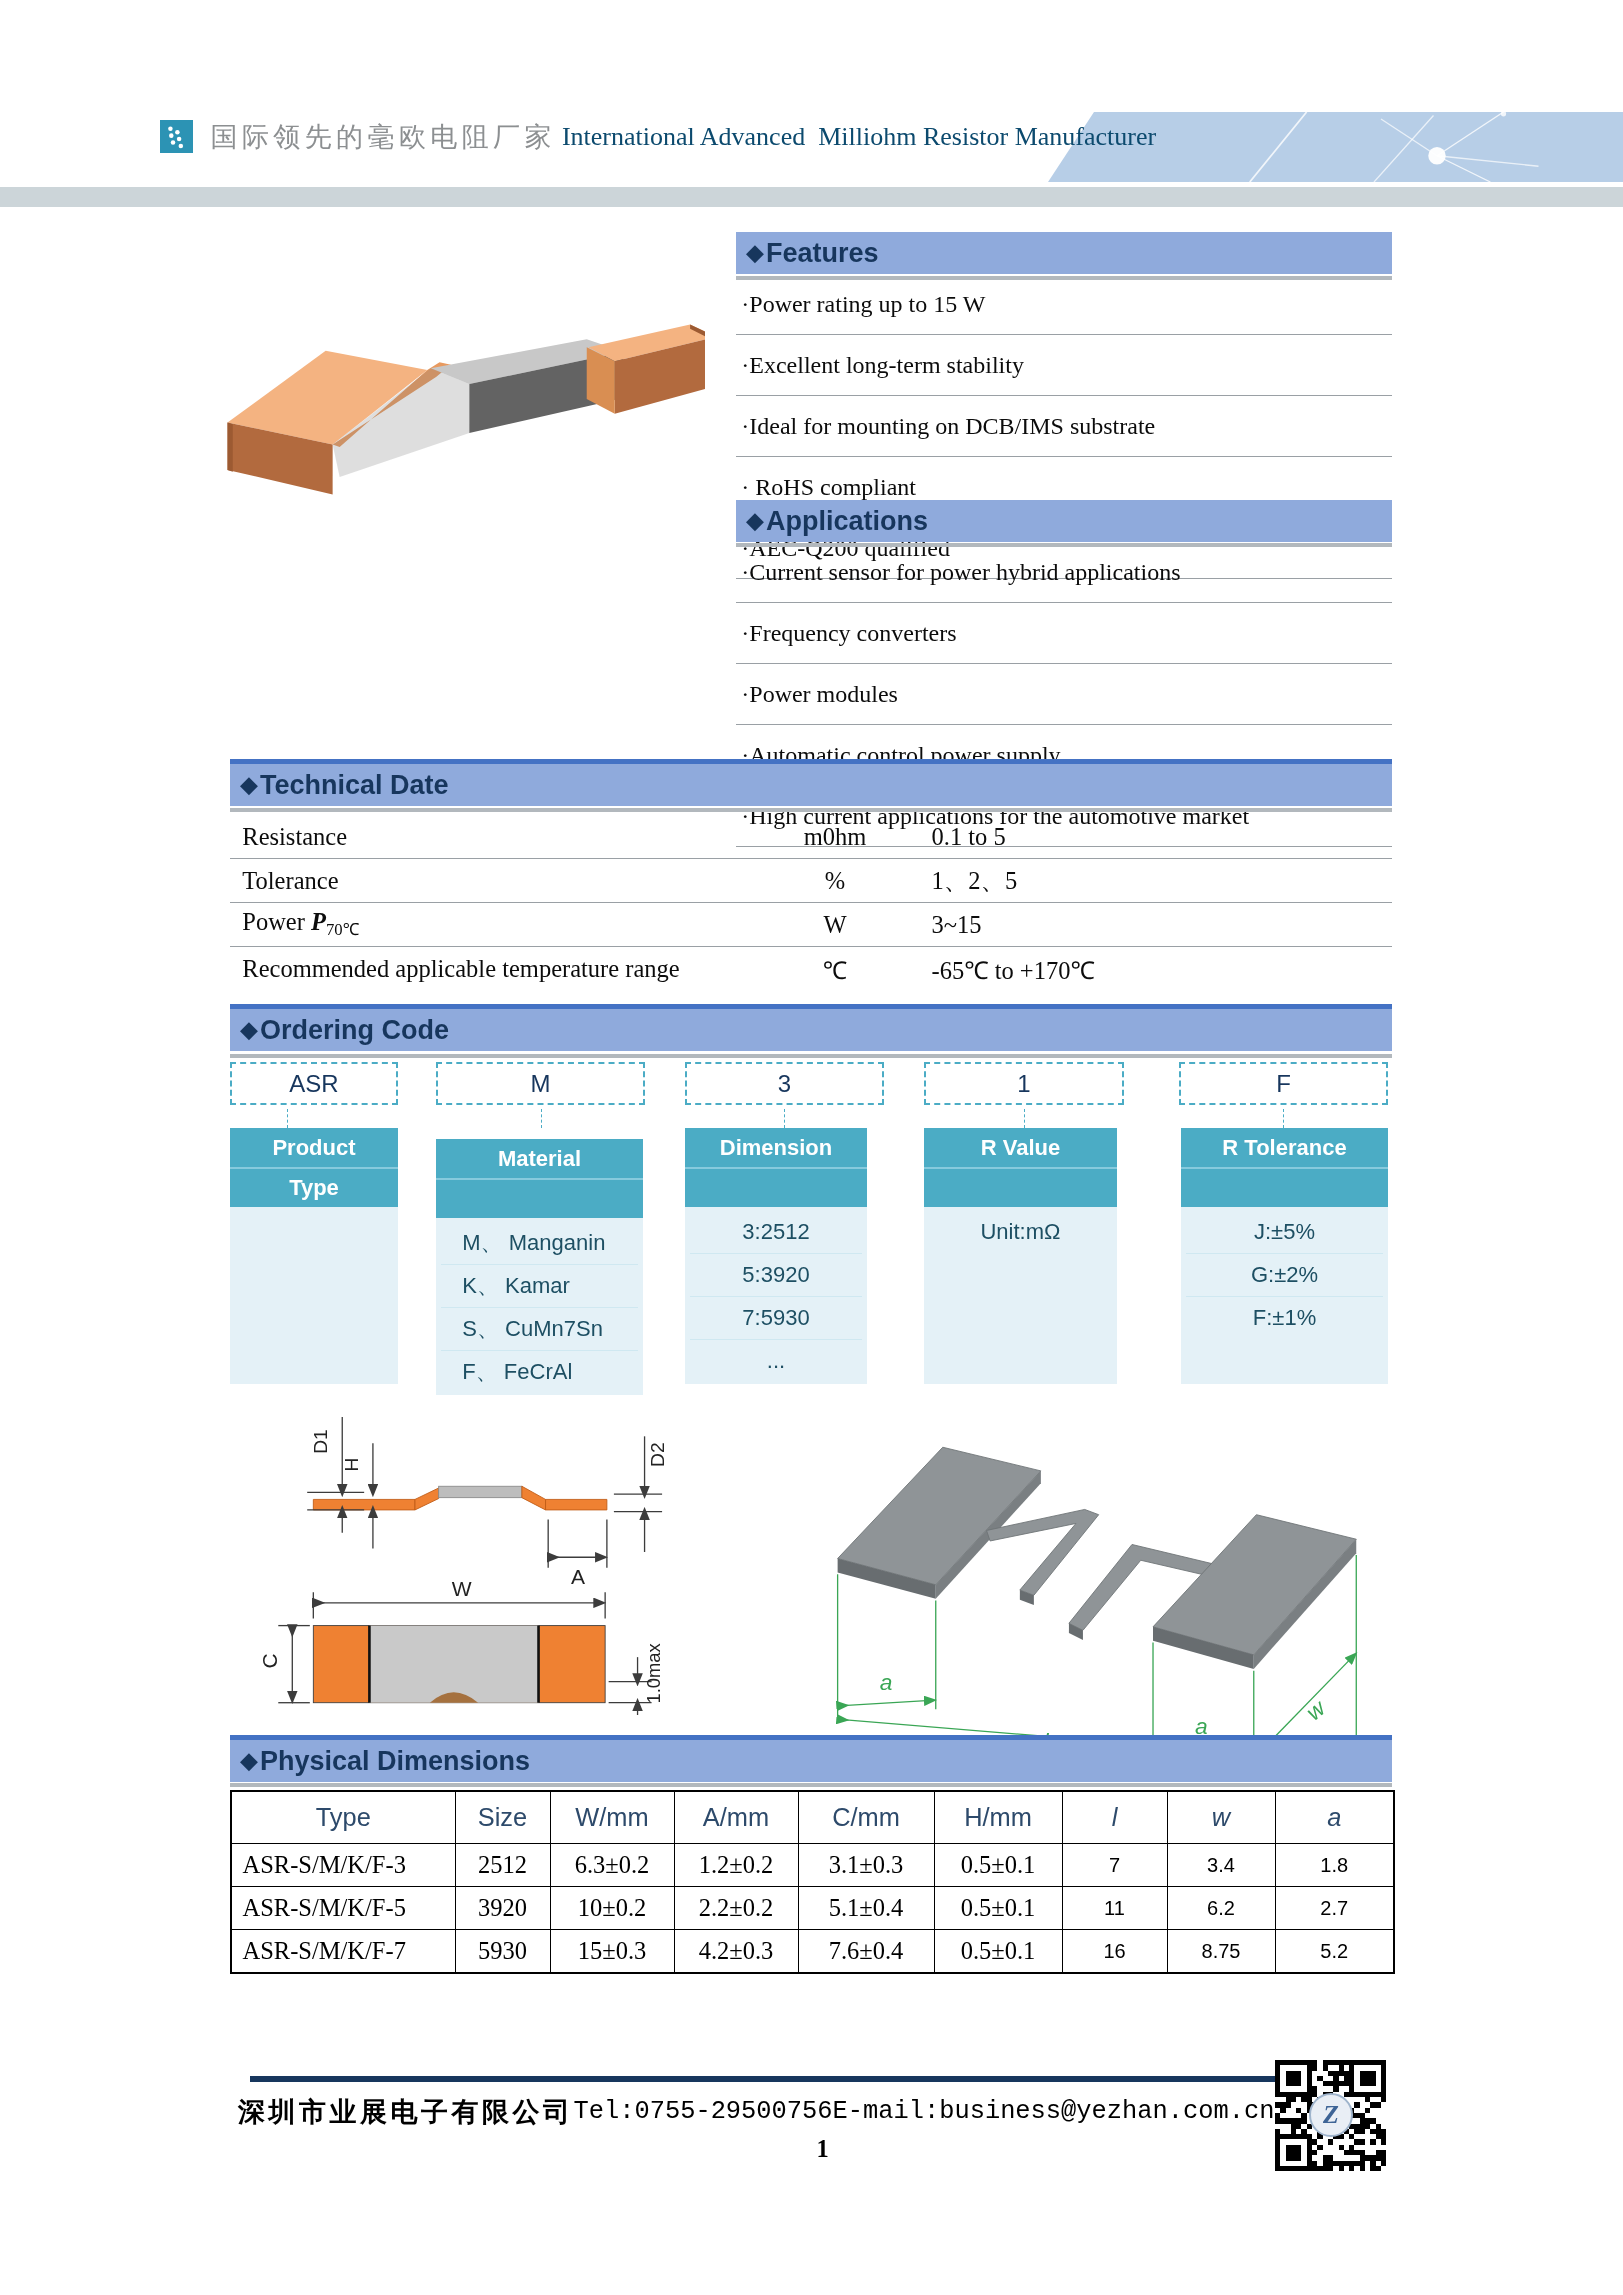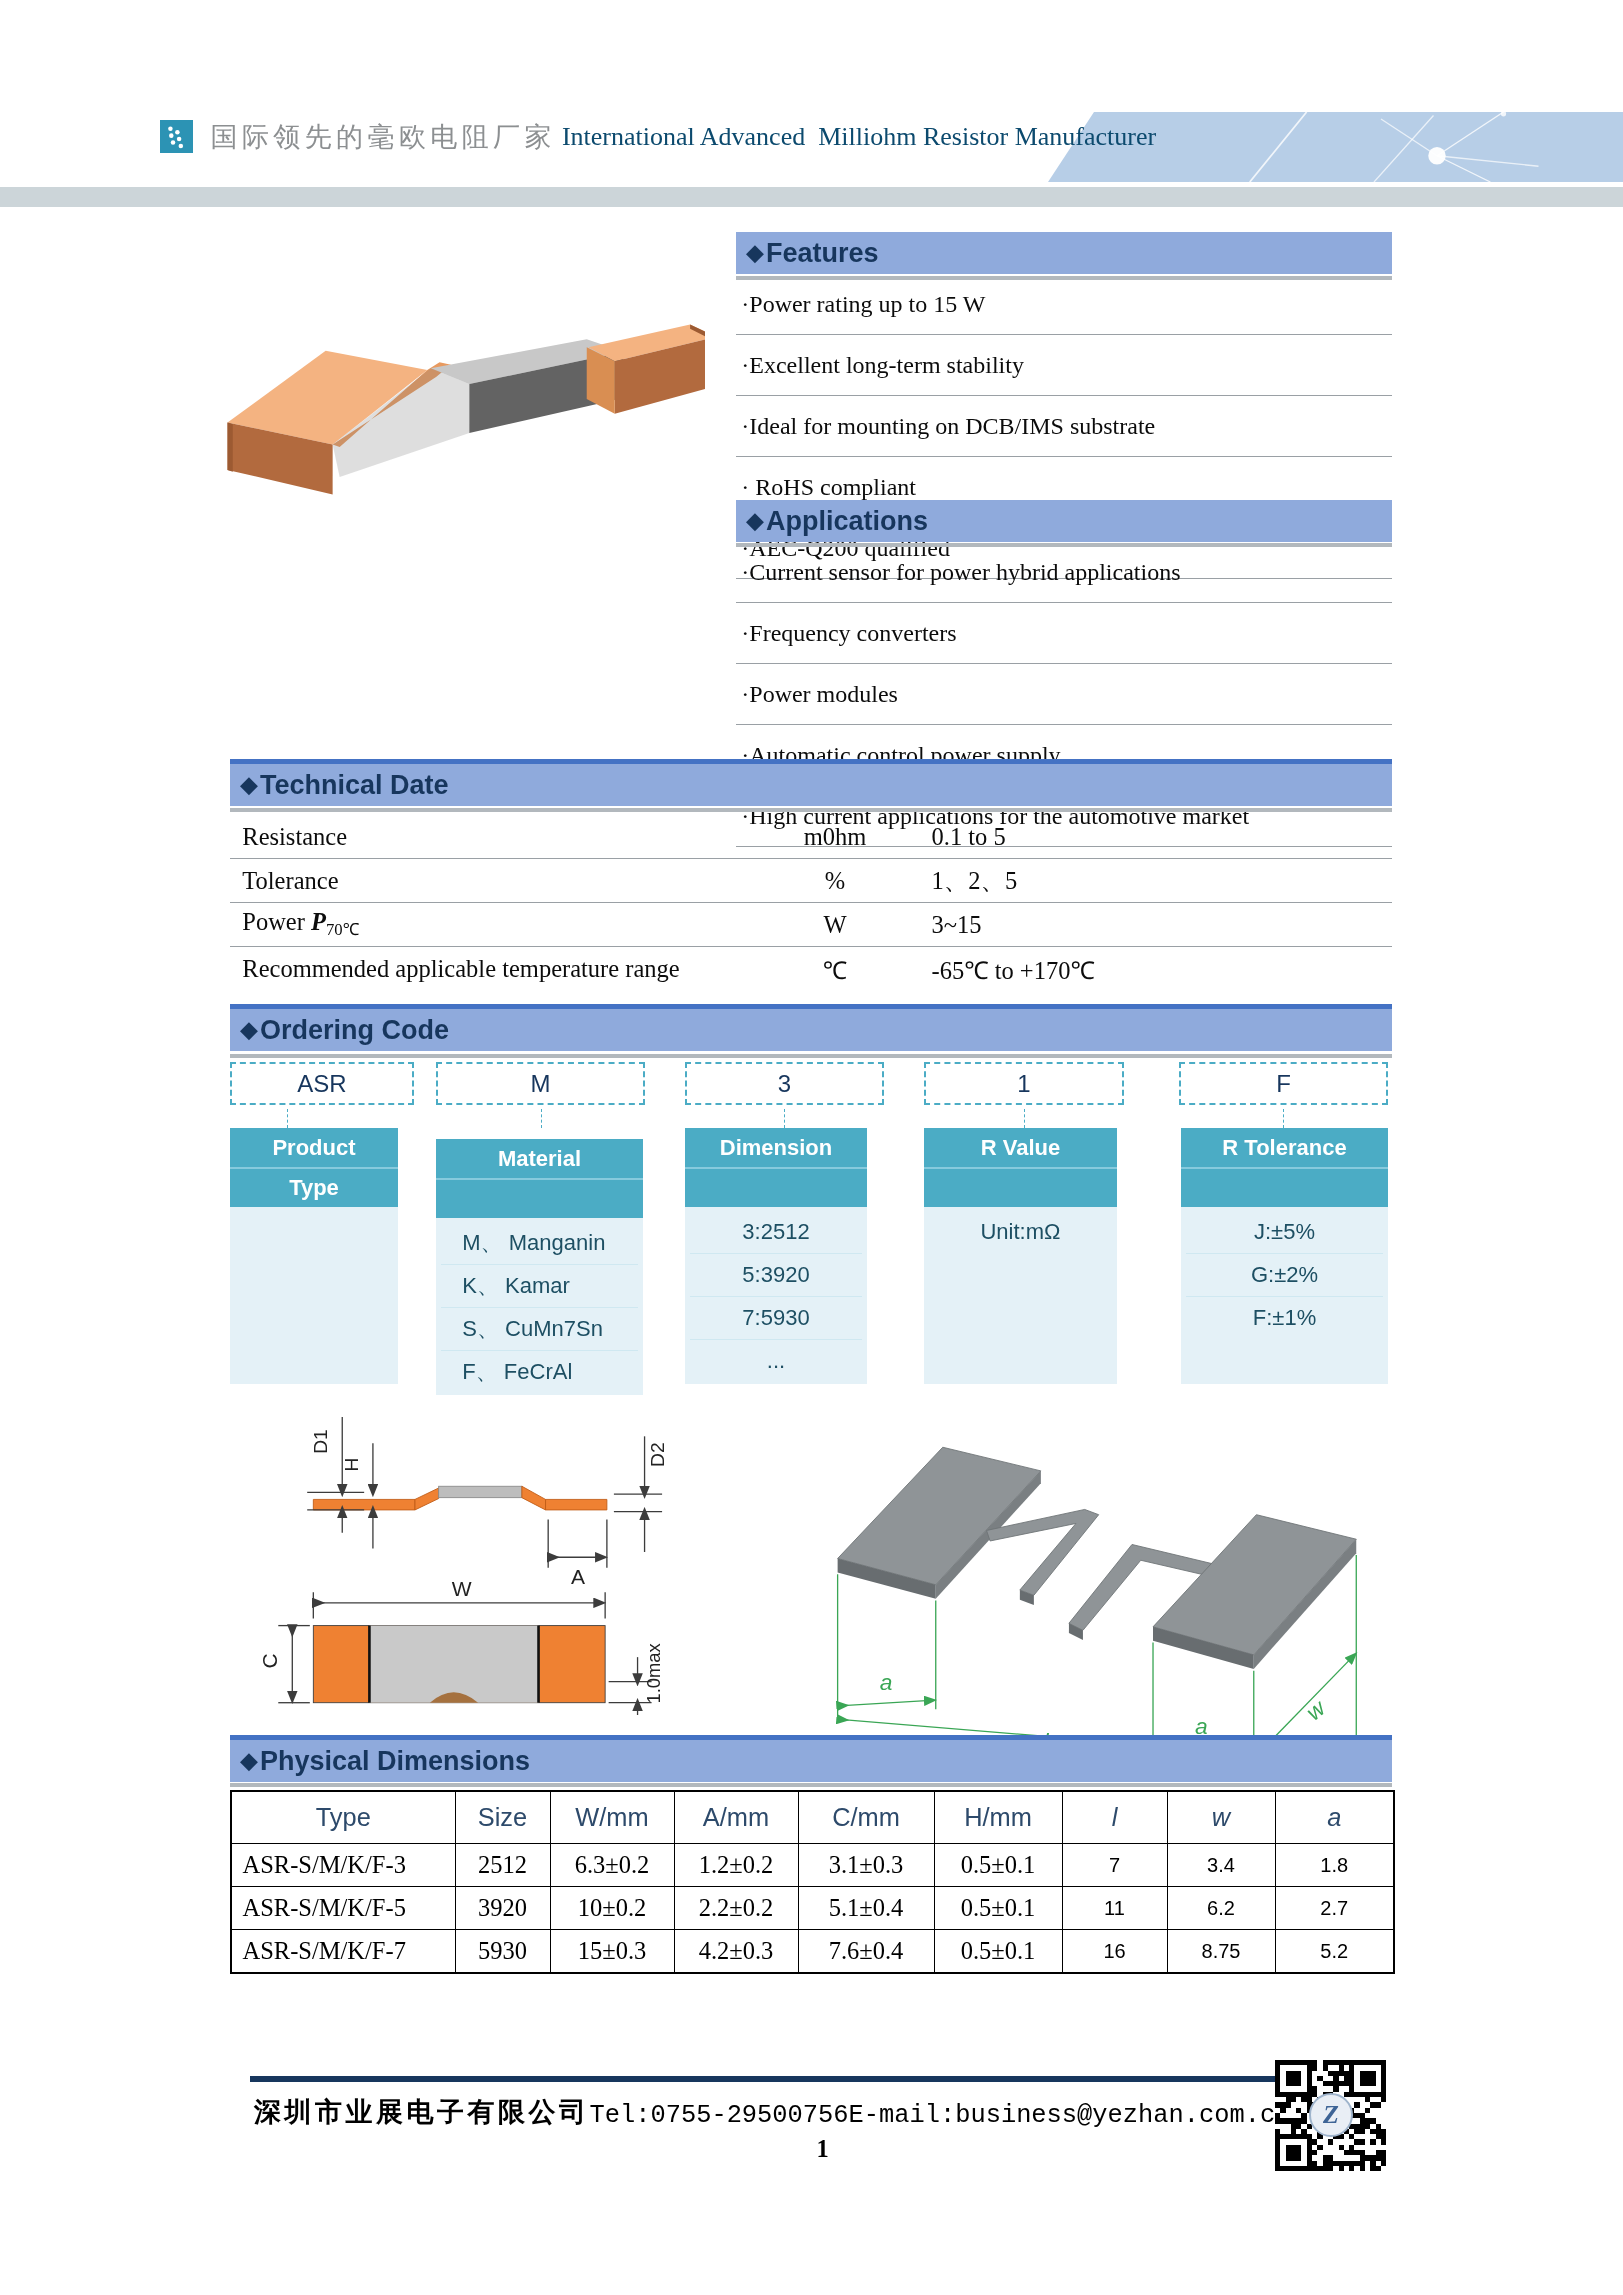--- a/index.html
+++ b/index.html
@@ -59,21 +59,21 @@
   table.phys th,table.phys td{border:1.8px solid #000;}
   table.phys{border:2.6px solid #000;}
   table.phys th{height:49px;font-weight:normal;font-size:25.4px;color:#2d4a6b;font-family:"Liberation Sans",sans-serif;}
   table.phys td{height:40px;text-align:center;font-family:"Liberation Serif",serif;font-size:24.5px;color:#000;}
   table.phys td.typ{text-align:left;padding-left:10.5px;}
   table.phys td.small{font-family:"Liberation Sans",sans-serif;font-size:20px;}
   th.ital{font-style:italic;font-family:"Liberation Serif",serif;}
 
   
   .foot-line{position:absolute;left:250px;top:2076px;width:1025px;height:6.1px;background:#17365d;}
-  .foot-row{position:absolute;left:254px;top:2093px;height:37px;display:flex;align-items:flex-end;}
+  .foot-row{position:absolute;left:238px;top:2093px;height:37px;display:flex;align-items:center;}
   .foot-company{font-family:"Liberation Serif",serif;font-weight:bold;font-size:27px;color:#000;letter-spacing:3.5px;}
   .foot-tel,.foot-mail{font-family:Liberation Mono, monospace;font-size:25.4px;color:#000;}
   .page-num{position:absolute;left:805px;top:2135px;width:35px;text-align:center;
             font-family:"Liberation Serif",serif;font-weight:bold;font-size:24.5px;color:#000;}
 
   
   .qr{position:absolute;left:1275px;top:2060px;width:110px;height:110px;background:#fff;
       display:grid;grid-template-columns:repeat(21,5.3px);grid-template-rows:repeat(21,5.3px);}
   .qr .b{background:#000;}
   .qr-logo{position:absolute;left:1309px;top:2093px;width:44px;height:44px;border-radius:50%;
@@ -186,21 +186,21 @@
     <span class="tunit">℃</span>
     <span class="tval">-65℃ to +170℃</span>
   </div>
 
   <div class="secbar topline" style="left:230px;top:1004px;width:1162px;">
     <span class="dia">◆</span>
     <span>Ordering Code</span>
   </div>
   <div class="grayline" style="left:230px;top:1054px;width:1162px;"></div>
 
-  <div class="code-box" style="left:230px;width:184px;">ASR</div>
+  <div class="code-box" style="left:230px;width:168px;">ASR</div>
   <div class="code-box" style="left:436px;width:209px;">M</div>
   <div class="code-box" style="left:685px;width:199px;">3</div>
   <div class="code-box" style="left:924px;width:200px;">1</div>
   <div class="code-box" style="left:1179px;width:209px;">F</div>
 
   <div class="conn" style="left:287px;"></div>
   <div class="conn" style="left:541px;"></div>
   <div class="conn" style="left:784px;"></div>
   <div class="conn" style="left:1024px;"></div>
   <div class="conn" style="left:1283px;"></div>

